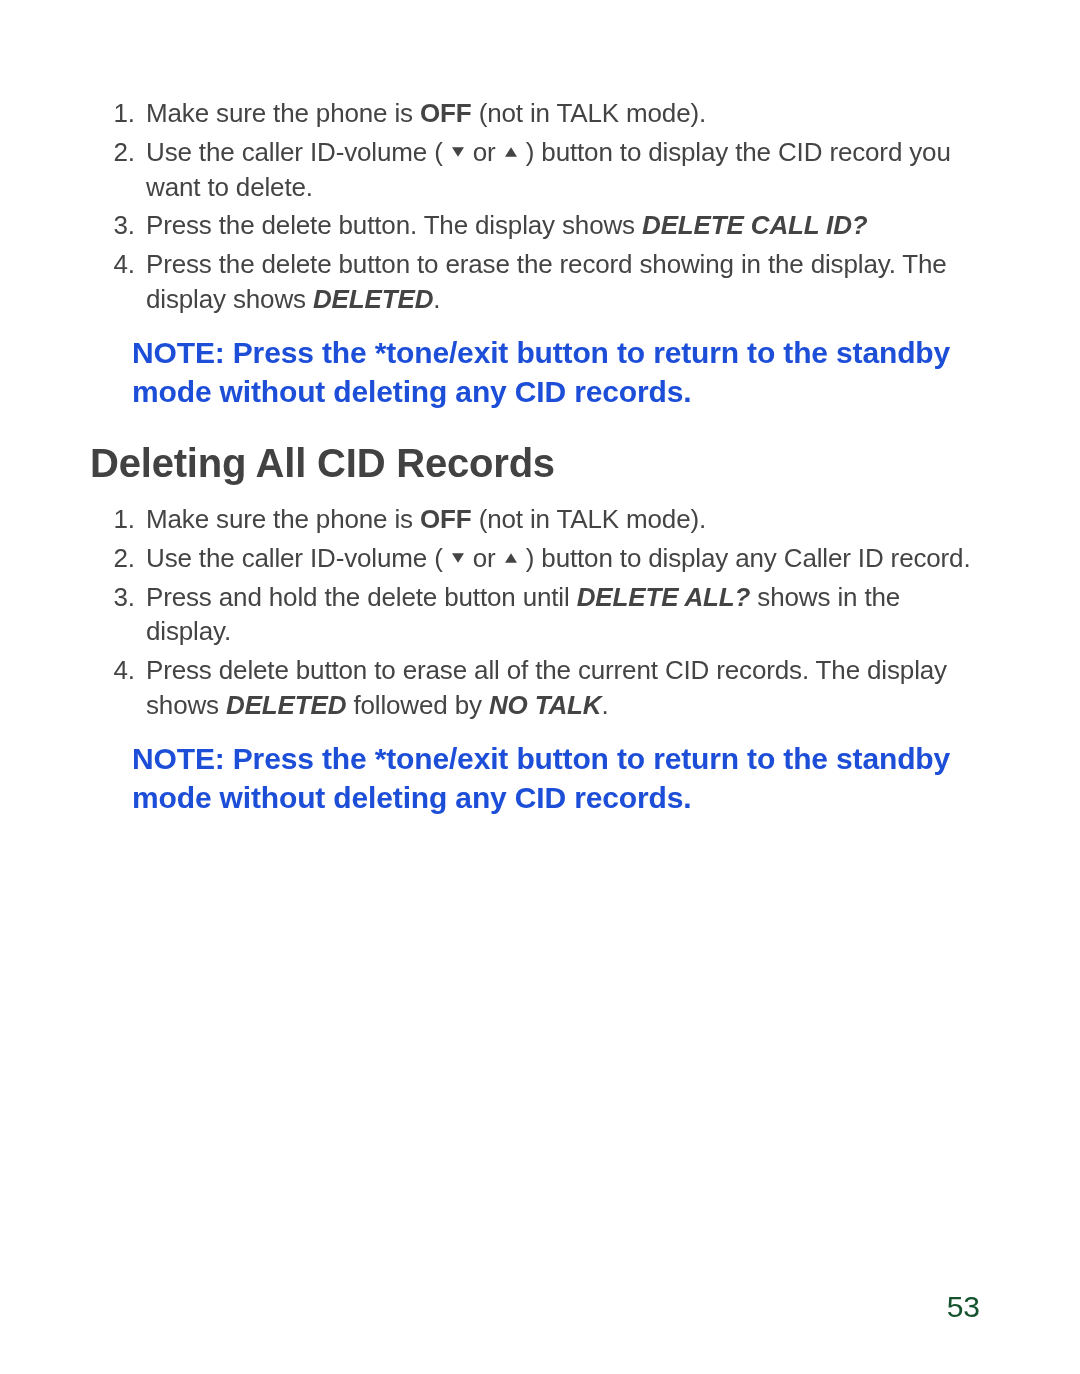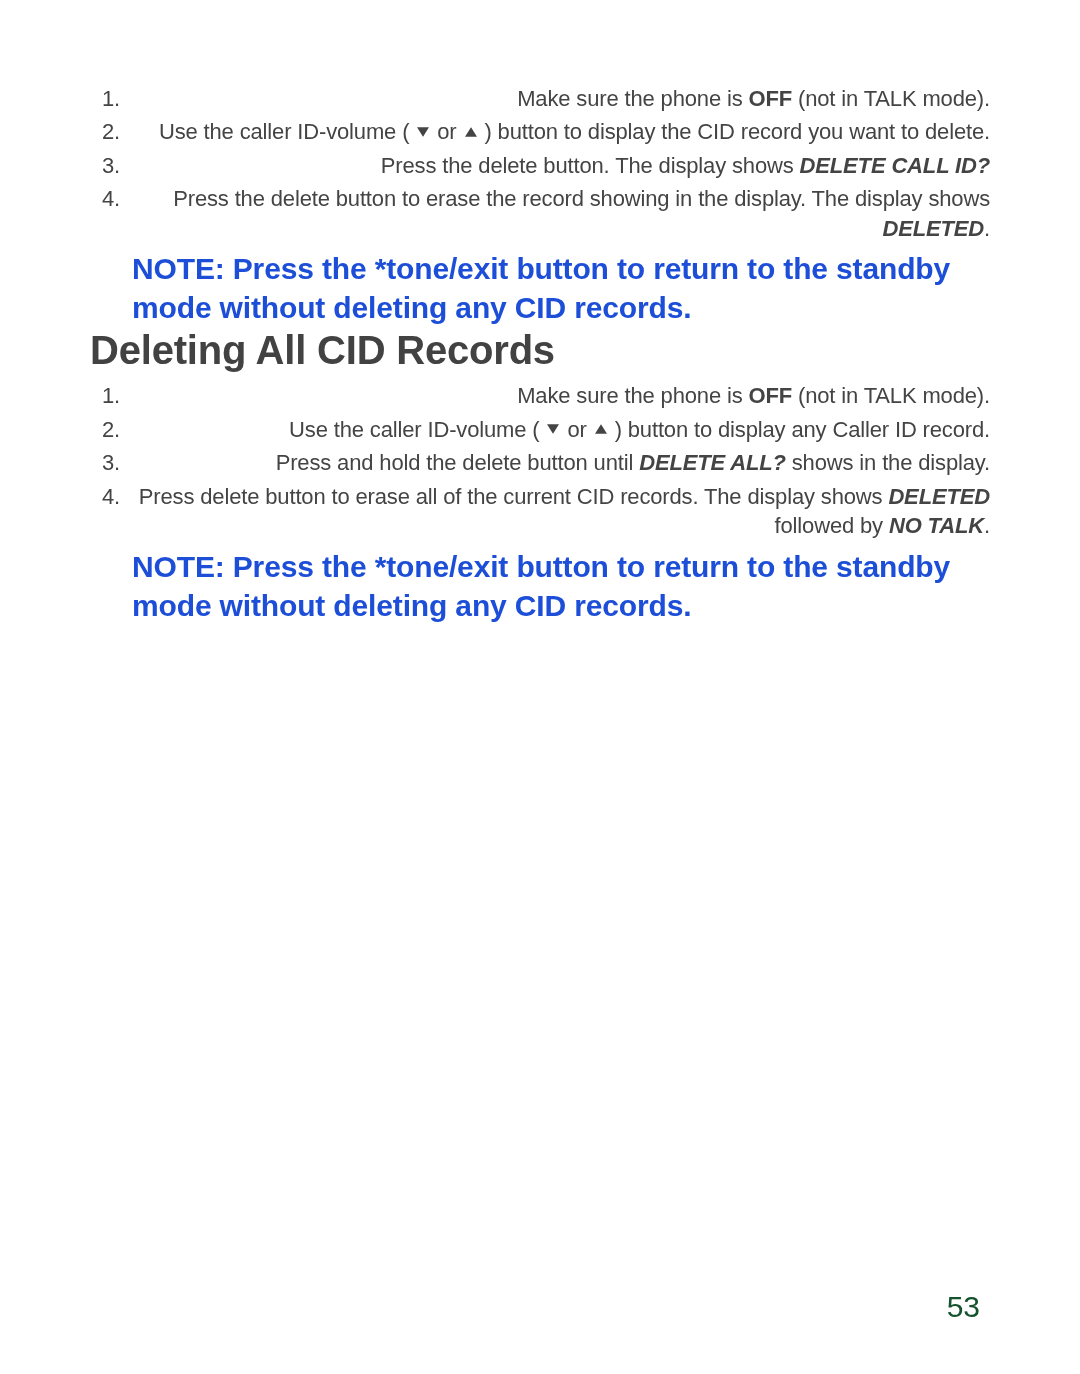--- a/index.html
+++ b/index.html
@@ -20,30 +20,29 @@
     -webkit-font-smoothing: antialiased;
   }
   h2 {
     font-size: 40px;
     font-weight: 700;
     margin: 0 0 8px 0;
     color: #424242;
     letter-spacing: -0.2px;
   }
   h2.second {
-    margin-top: 1px;
+    margin-top: 30px;
   }
   ol {
-    margin: 0;
+    margin: 16px;
     padding-left: 36px;
-    font-size: 22px;
+    font-size: 26px;
     line-height: 1.34;
     color: #444;
     letter-spacing: -0.15px;
-    text-align: right;
   }
   li {
     padding-left: 4px;
     margin: 4px 0;
   }
   .b  { font-weight: 700; }
   .bi { font-weight: 700; font-style: italic; }
   .note {
     font-size: 30px;
     font-weight: 700;

